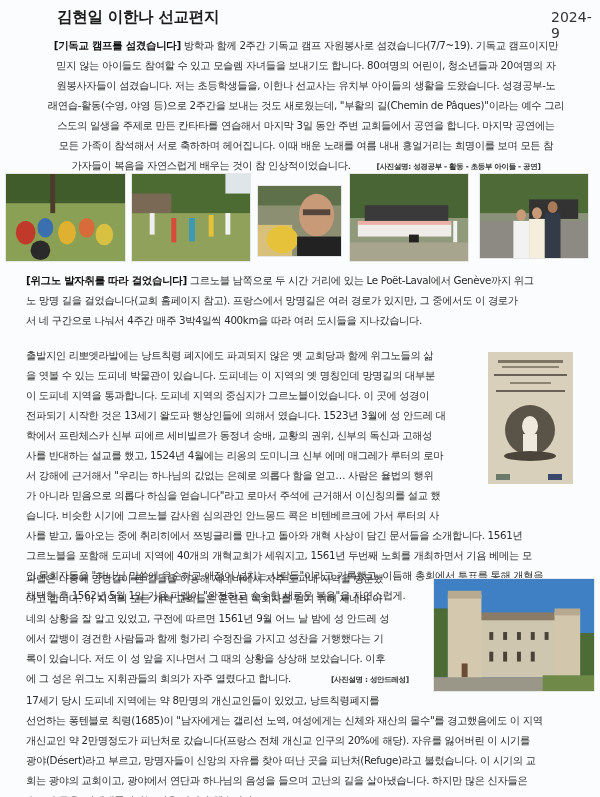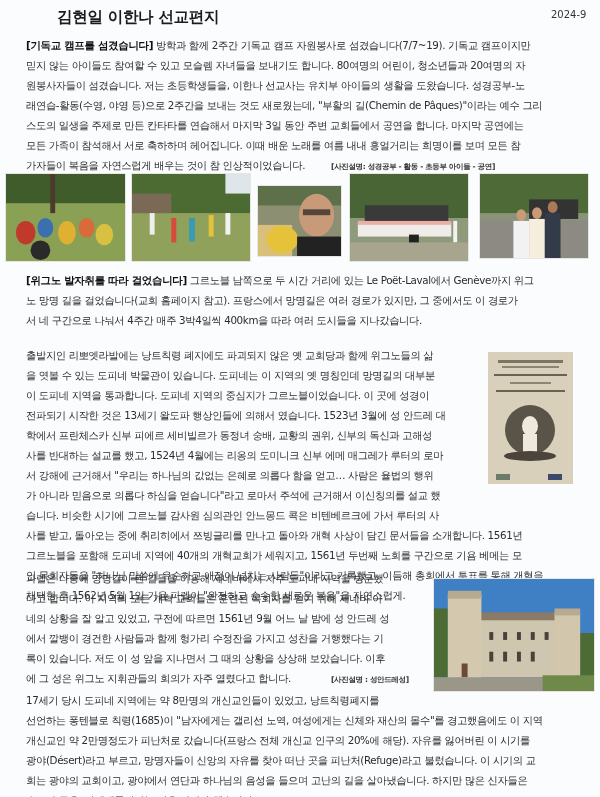--- a/index.html
+++ b/index.html
@@ -1,34 +1,34 @@
 <!DOCTYPE html>
 <html><head>
 <meta charset="utf-8">
 <style>
   * { box-sizing: border-box; margin: 0; padding: 0; }
   html, body { width: 600px; height: 797px; overflow: hidden; background: #fbfcfd; }
   body { position: relative; font-family: "DejaVu Sans", "Liberation Sans", sans-serif; color: #2a2a2a; }
   .abs { position: absolute; }
   .title { left: 25px; top: 7px; font-size: 15.5px; font-weight: bold; color: #1c1c1c; letter-spacing: -0.3px; margin-left: 32px; }
-  .date { left: 551px; top: 9px; font-size: 10px; color: #333; }
+  .date { left: 551px; top: 9px; font-size: 14px; color: #333; }
   .para { position: absolute; font-size: 10.3px; line-height: 20px; color: #2b2b2b; letter-spacing: -0.35px; word-break: keep-all; }
   .line { display: block; white-space: nowrap; overflow: hidden; height: 20px; }
   .heading { font-weight: bold; color: #111; font-size: 10.5px; }
   .caption { font-size: 7.5px; font-weight: bold; color: #333; margin-left: 26px; }
   .photo { position: absolute; overflow: hidden; border: 1px solid #e6e6e6; }
   .ph-inner { width: 100%; height: 100%; position: relative; }
 </style>
 </head>
 <body>
 
 <div class="abs title">김현일 이한나 선교편지</div>
 <div class="abs date">2024-9</div>
 
-<div class="para" style="left:26px; top:35px; width:560px;">
+<div class="para" style="left:26px; top:35px; width:560px;text-align:center;">
   <span class="line"><span class="heading">[기독교 캠프를 섬겼습니다]</span><span> 방학과 함께 2주간 기독교 캠프 자원봉사로 섬겼습니다(7/7~19). 기독교 캠프이지만</span></span>
   <span class="line">믿지 않는 아이들도 참여할 수 있고 모슬렘 자녀들을 보내기도 합니다. 80여명의 어린이, 청소년들과 20여명의 자</span>
   <span class="line">원봉사자들이 섬겼습니다. 저는 초등학생들을, 이한나 선교사는 유치부 아이들의 생활을 도왔습니다. 성경공부-노</span>
   <span class="line">래연습-활동(수영, 야영 등)으로 2주간을 보내는 것도 새로웠는데, "부활의 길(Chemin de Pâques)"이라는 예수 그리</span>
   <span class="line">스도의 일생을 주제로 만든 칸타타를 연습해서 마지막 3일 동안 주변 교회들에서 공연을 합니다. 마지막 공연에는</span>
   <span class="line">모든 가족이 참석해서 서로 축하하며 헤어집니다. 이때 배운 노래를 여름 내내 흥얼거리는 희명이를 보며 모든 참</span>
   <span class="line"><span>가자들이 복음을 자연스럽게 배우는 것이 참 인상적이었습니다.</span><span class="caption">[사진설명: 성경공부 - 활동 - 초등부 아이들 - 공연]</span></span>
 </div>
 
 <div class="photo" style="left:5px; top:173px; width:121px; height:89px;">
@@ -108,21 +108,21 @@
   <span class="line">이 도피네 지역을 통과합니다. 도피네 지역의 중심지가 그르노블이었습니다. 이 곳에 성경이</span>
   <span class="line">전파되기 시작한 것은 13세기 왈도파 행상인들에 의해서 였습니다. 1523년 3월에 성 안드레 대</span>
   <span class="line">학에서 프란체스카 신부 피에르 세비빌르가 동정녀 숭배, 교황의 권위, 신부의 독신과 고해성</span>
   <span class="line">사를 반대하는 설교를 했고, 1524년 4월에는 리옹의 도미니크 신부 에메 매그레가 루터의 로마</span>
   <span class="line">서 강해에 근거해서 "우리는 하나님의 값없는 은혜로 의롭다 함을 얻고… 사람은 율법의 행위</span>
   <span class="line">가 아니라 믿음으로 의롭다 하심을 얻습니다"라고 로마서 주석에 근거해서 이신칭의를 설교 했</span>
   <span class="line">습니다. 비슷한 시기에 그르노블 감사원 심의관인 안느몽드 콕은 비텐베르크에 가서 루터의 사</span>
 </div>
 <div class="para" style="left:26px; top:525px; width:565px;">
   <span class="line">사를 받고, 돌아오는 중에 취리히에서 쯔빙글리를 만나고 돌아와 개혁 사상이 담긴 문서들을 소개합니다. 1561년</span>
-  <span class="line">그르노블을 포함해 도피네 지역에 40개의 개혁교회가 세워지고, 1561년 두번째 노회를 구간으로 기욤 베메는 모</span>
+  <span class="line">그르노블을 포함해 도피네 지역에 40개의 개혁교회가 세워지고, 1561년 두번째 노회를 개최하면서 기욤 베메는 모</span>
   <span class="line">인 목회자들을 "하나님 말씀에 유순하고 애정이 넘치는 사람들"이라고 기록했고, 이듬해 총회에서 투표를 통해 개혁을</span>
   <span class="line">채택한 후 1562년 5월 1일 기욤 파렐이 "완전하고 순수한 새로운 복음"을 자연스럽게.</span>
 </div>
 
 <div class="photo" style="left:488px; top:352px; width:85px; height:132px; border:none;">
   <svg class="ph-inner" viewBox="0 0 85 132" preserveAspectRatio="none">
     <rect width="85" height="132" fill="#d9d0bc"></rect>
     <rect x="10" y="8" width="65" height="3" fill="#7d7464"></rect>
     <rect x="14" y="14" width="57" height="2" fill="#8d8474"></rect>
     <rect x="6" y="22" width="73" height="2" fill="#6a6254"></rect>

